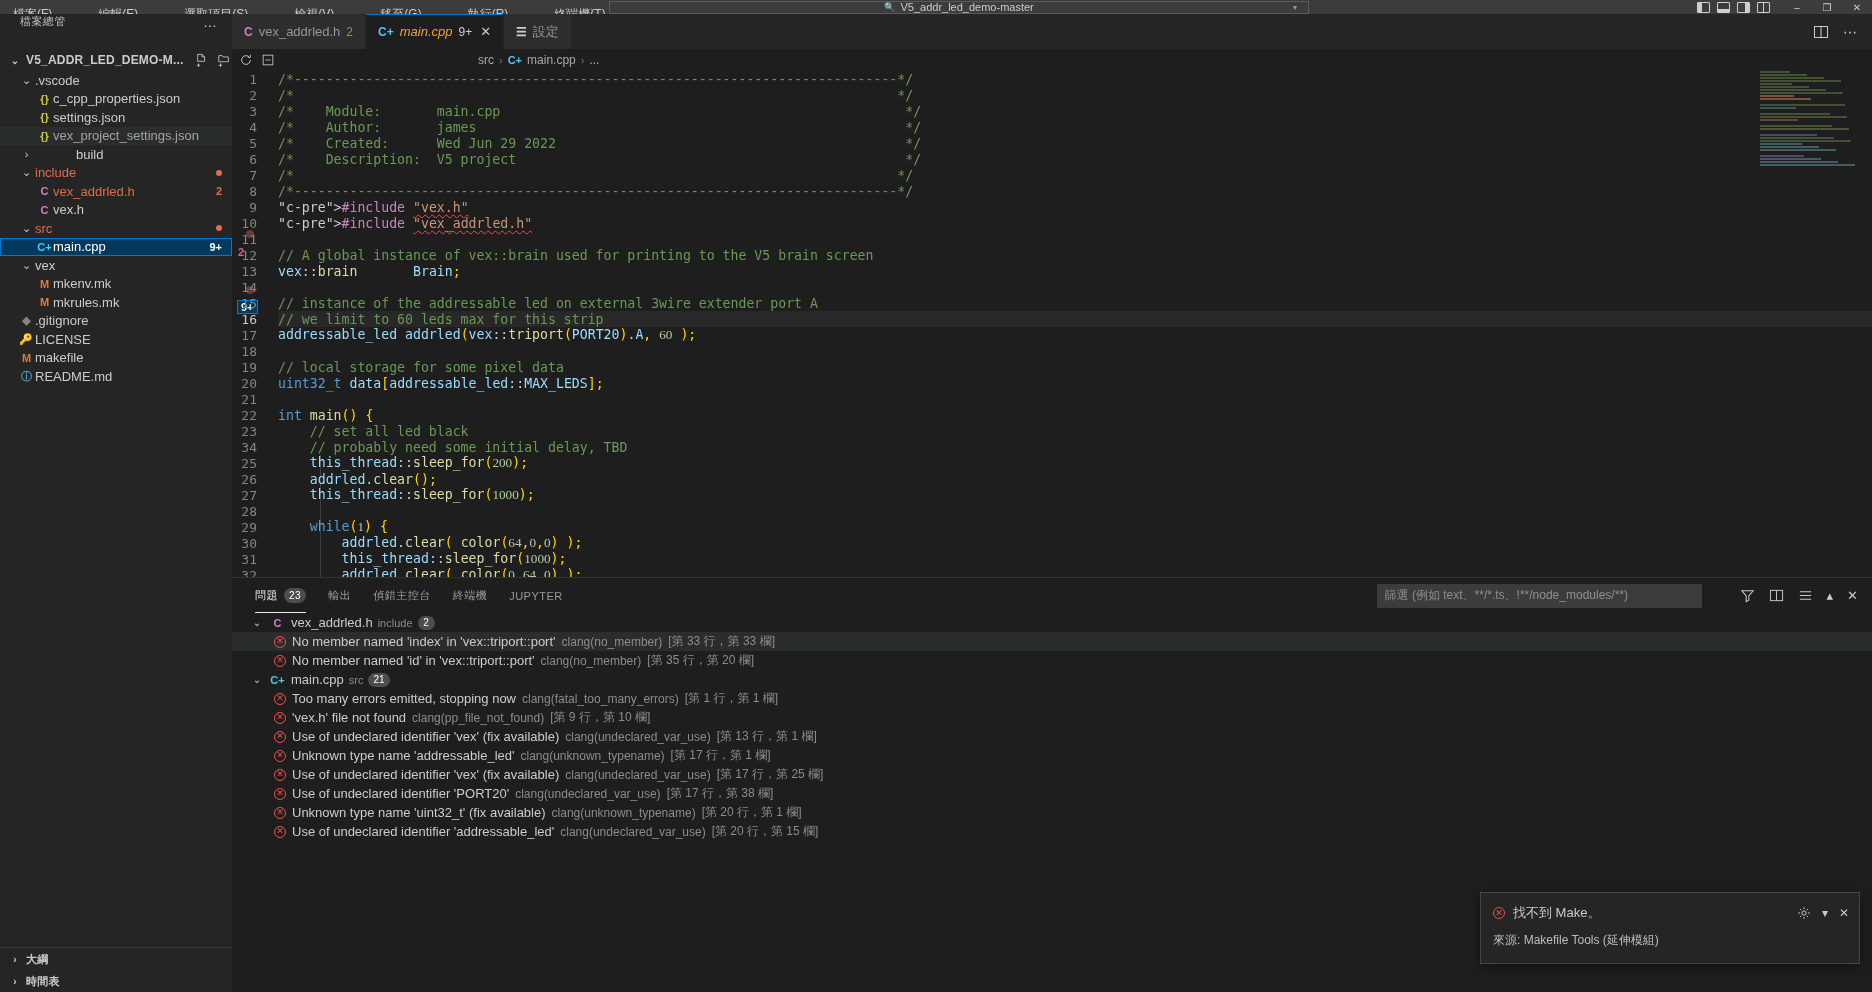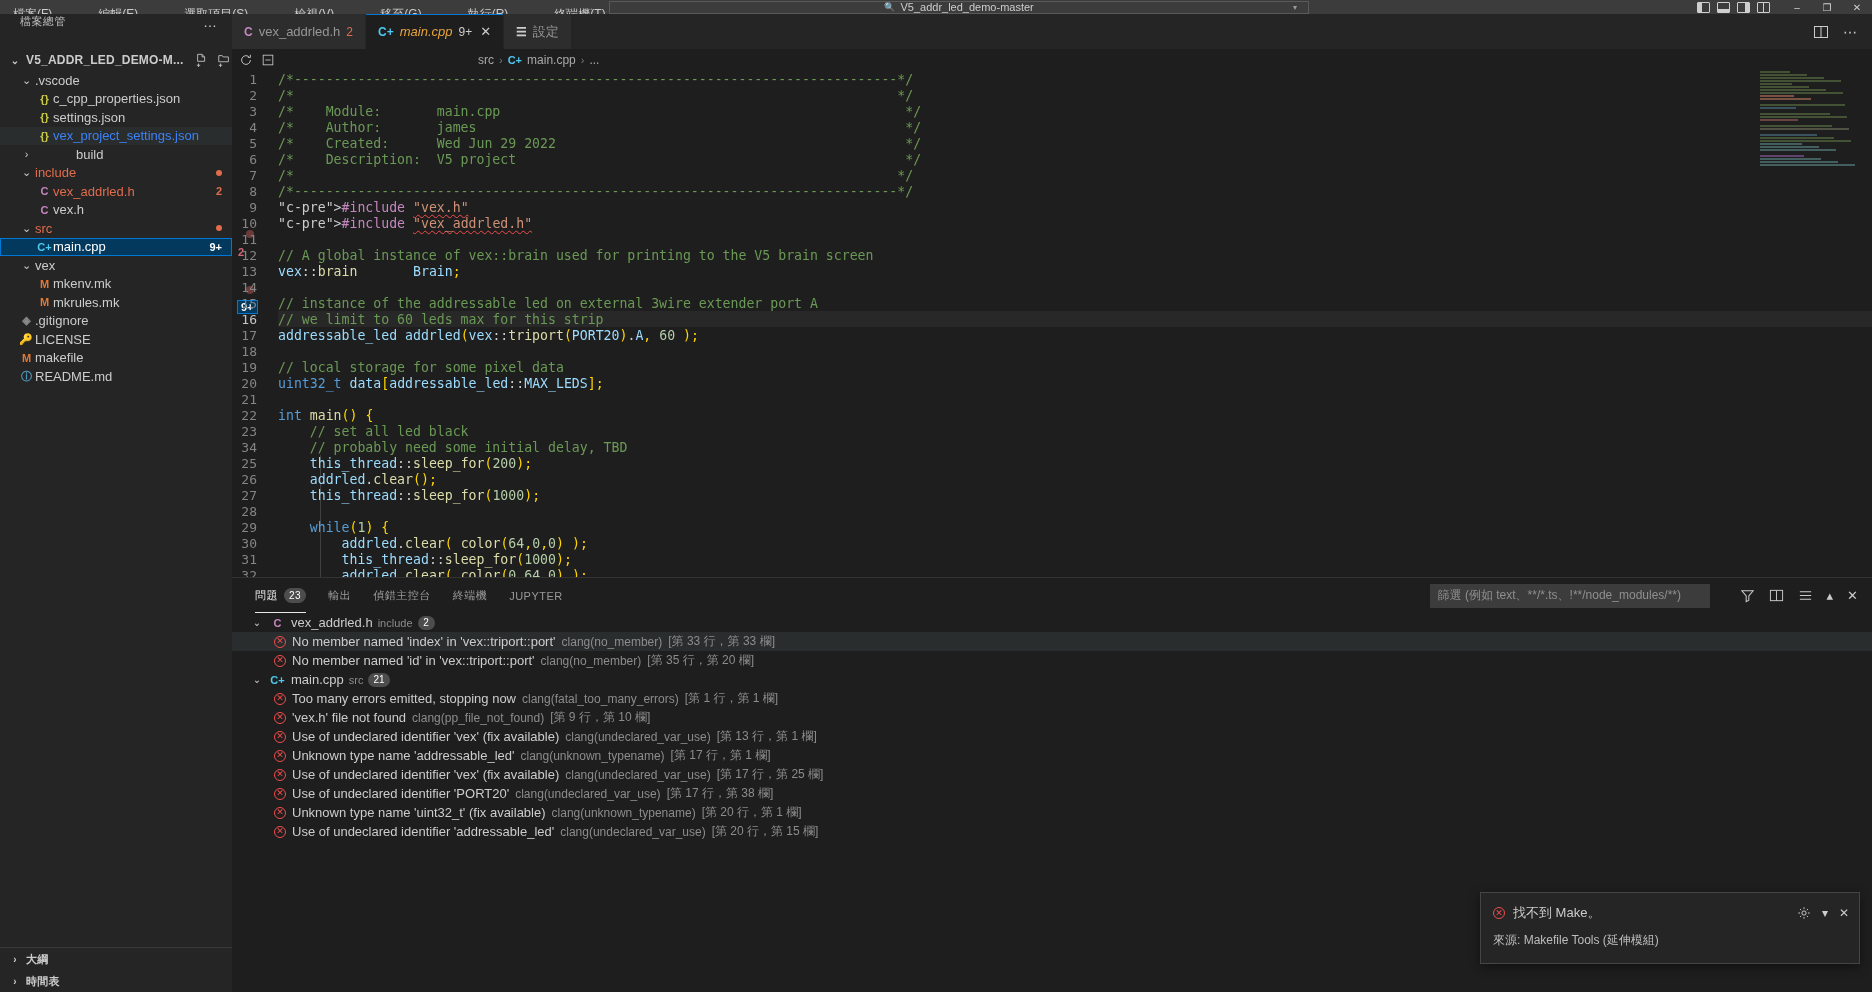--- a/index.html
+++ b/index.html
@@ -117,21 +117,21 @@
   }
   .lnum.active { color: #c6c6c6; }
   .ctext { padding-left: 0; }
   
   .c-com { color: #6a9955; }
   .c-pre { color: #c586c0; }
   .c-str { color: #ce9178; }
   .c-kw  { color: #569cd6; }
   .c-fn  { color: #dcdcaa; }
   .c-var { color: #9cdcfe; }
-  .c-num { color: #b5cea8; }
+  .c-num { color: #b5cea8; font-family: Liberation Serif, serif; }
   .c-br1 { color: #ffd700; }
   .sq { text-decoration: underline; text-decoration-style: wavy; text-decoration-color: #f14c4c; text-decoration-thickness: 1px; text-underline-offset: 2px; }
   .indguide { position:absolute; top:0; bottom:0; width:1px; background:#404040; }
 
   
   .minimap { position: absolute; right: 14px; top: 0; width: 98px; height: 130px; opacity: .85; }
   .mm-line { height: 2px; margin-bottom: 1px; }
 
   
   .panel { height: 415px; flex: 0 0 415px; background: #1e1e1e; display: flex; flex-direction: column; border-top: 1px solid #333; }
@@ -141,23 +141,23 @@
     font-size: 11px; color: #999999; letter-spacing: .5px; position: relative;
   }
   .ptab.active { color: #e7e7e7; }
   .ptab.active::after { content:""; position:absolute; left:11px; right:11px; bottom:0; height:1px; background:#e7e7e7; }
   .pbadge {
     background: #4d4d4d; color: #ffffff; border-radius: 9px; min-width: 18px; height: 15px;
     display: inline-flex; align-items: center; justify-content: center; font-size: 10px; padding: 0 5px;
   }
   .panel-actions { margin-left: auto; display: flex; align-items: center; gap: 14px; padding-right: 14px; color: #cccccc; }
   .filter-box {
-    width: 280px; height: 24px; background: #3c3c3c; border: 1px solid #3c3c3c;
+    width: 325px; height: 24px; background: #3c3c3c; border: 1px solid #3c3c3c;
     display: flex; align-items: center; padding: 0 7px; font-size: 12px; color: #8f8f8f;
-    margin-right: 16px;
+    margin-right: 24px;
   }
   .pa-ico { font-size: 13px; color: #cccccc; }
 
   .plist { flex: 1; overflow: hidden; font-size: 13px; }
   .pgroup { height: 19px; display: flex; align-items: center; gap: 5px; padding-left: 18px; }
   .pgroup .gname { font-size: 13px; color: #cccccc; }
   .pgroup .gpath { font-size: 11px; color: #8c8c8c; }
   .gcount { background: #4d4d4d; color: #fff; border-radius: 9px; min-width: 17px; height: 14px;
             display: inline-flex; align-items: center; justify-content: center; font-size: 10px; padding: 0 5px; }
   .pitem { height: 19px; display: flex; align-items: center; gap: 6px; padding-left: 42px; position: relative; }
@@ -265,21 +265,21 @@
             <span class="fname" style="color: rgb(204, 204, 204);">c_cpp_properties.json</span>
           </div>
           <div class="row">
             <span class="ind" style="width: 36px;"></span>
             <span class="ficon" style="color: rgb(203, 203, 65);">{}</span>
             <span class="fname" style="color: rgb(204, 204, 204);">settings.json</span>
           </div>
           <div class="row hl">
             <span class="ind" style="width: 36px;"></span>
             <span class="ficon" style="color: rgb(203, 203, 65);">{}</span>
-            <span class="fname" style="color: #3b82f6;">vex_project_settings.json</span>
+            <span class="fname" style="color: #a3a3a3;">vex_project_settings.json</span>
           </div>
           <div class="row">
             <span class="ind" style="width: 18px;"></span>
             <span class="ficon" style="color: rgb(204, 204, 204); font-weight: normal;">›</span>
             <span class="fname" style="color: rgb(204, 204, 204); margin-left: 41px;">build</span>
           </div>
           <div class="row">
             <span class="ind" style="width: 18px;"></span>
             <span class="ficon" style="color: rgb(204, 204, 204); font-weight: normal;">⌄</span>
             <span class="fname" style="color: rgb(224, 108, 76);">include</span>

